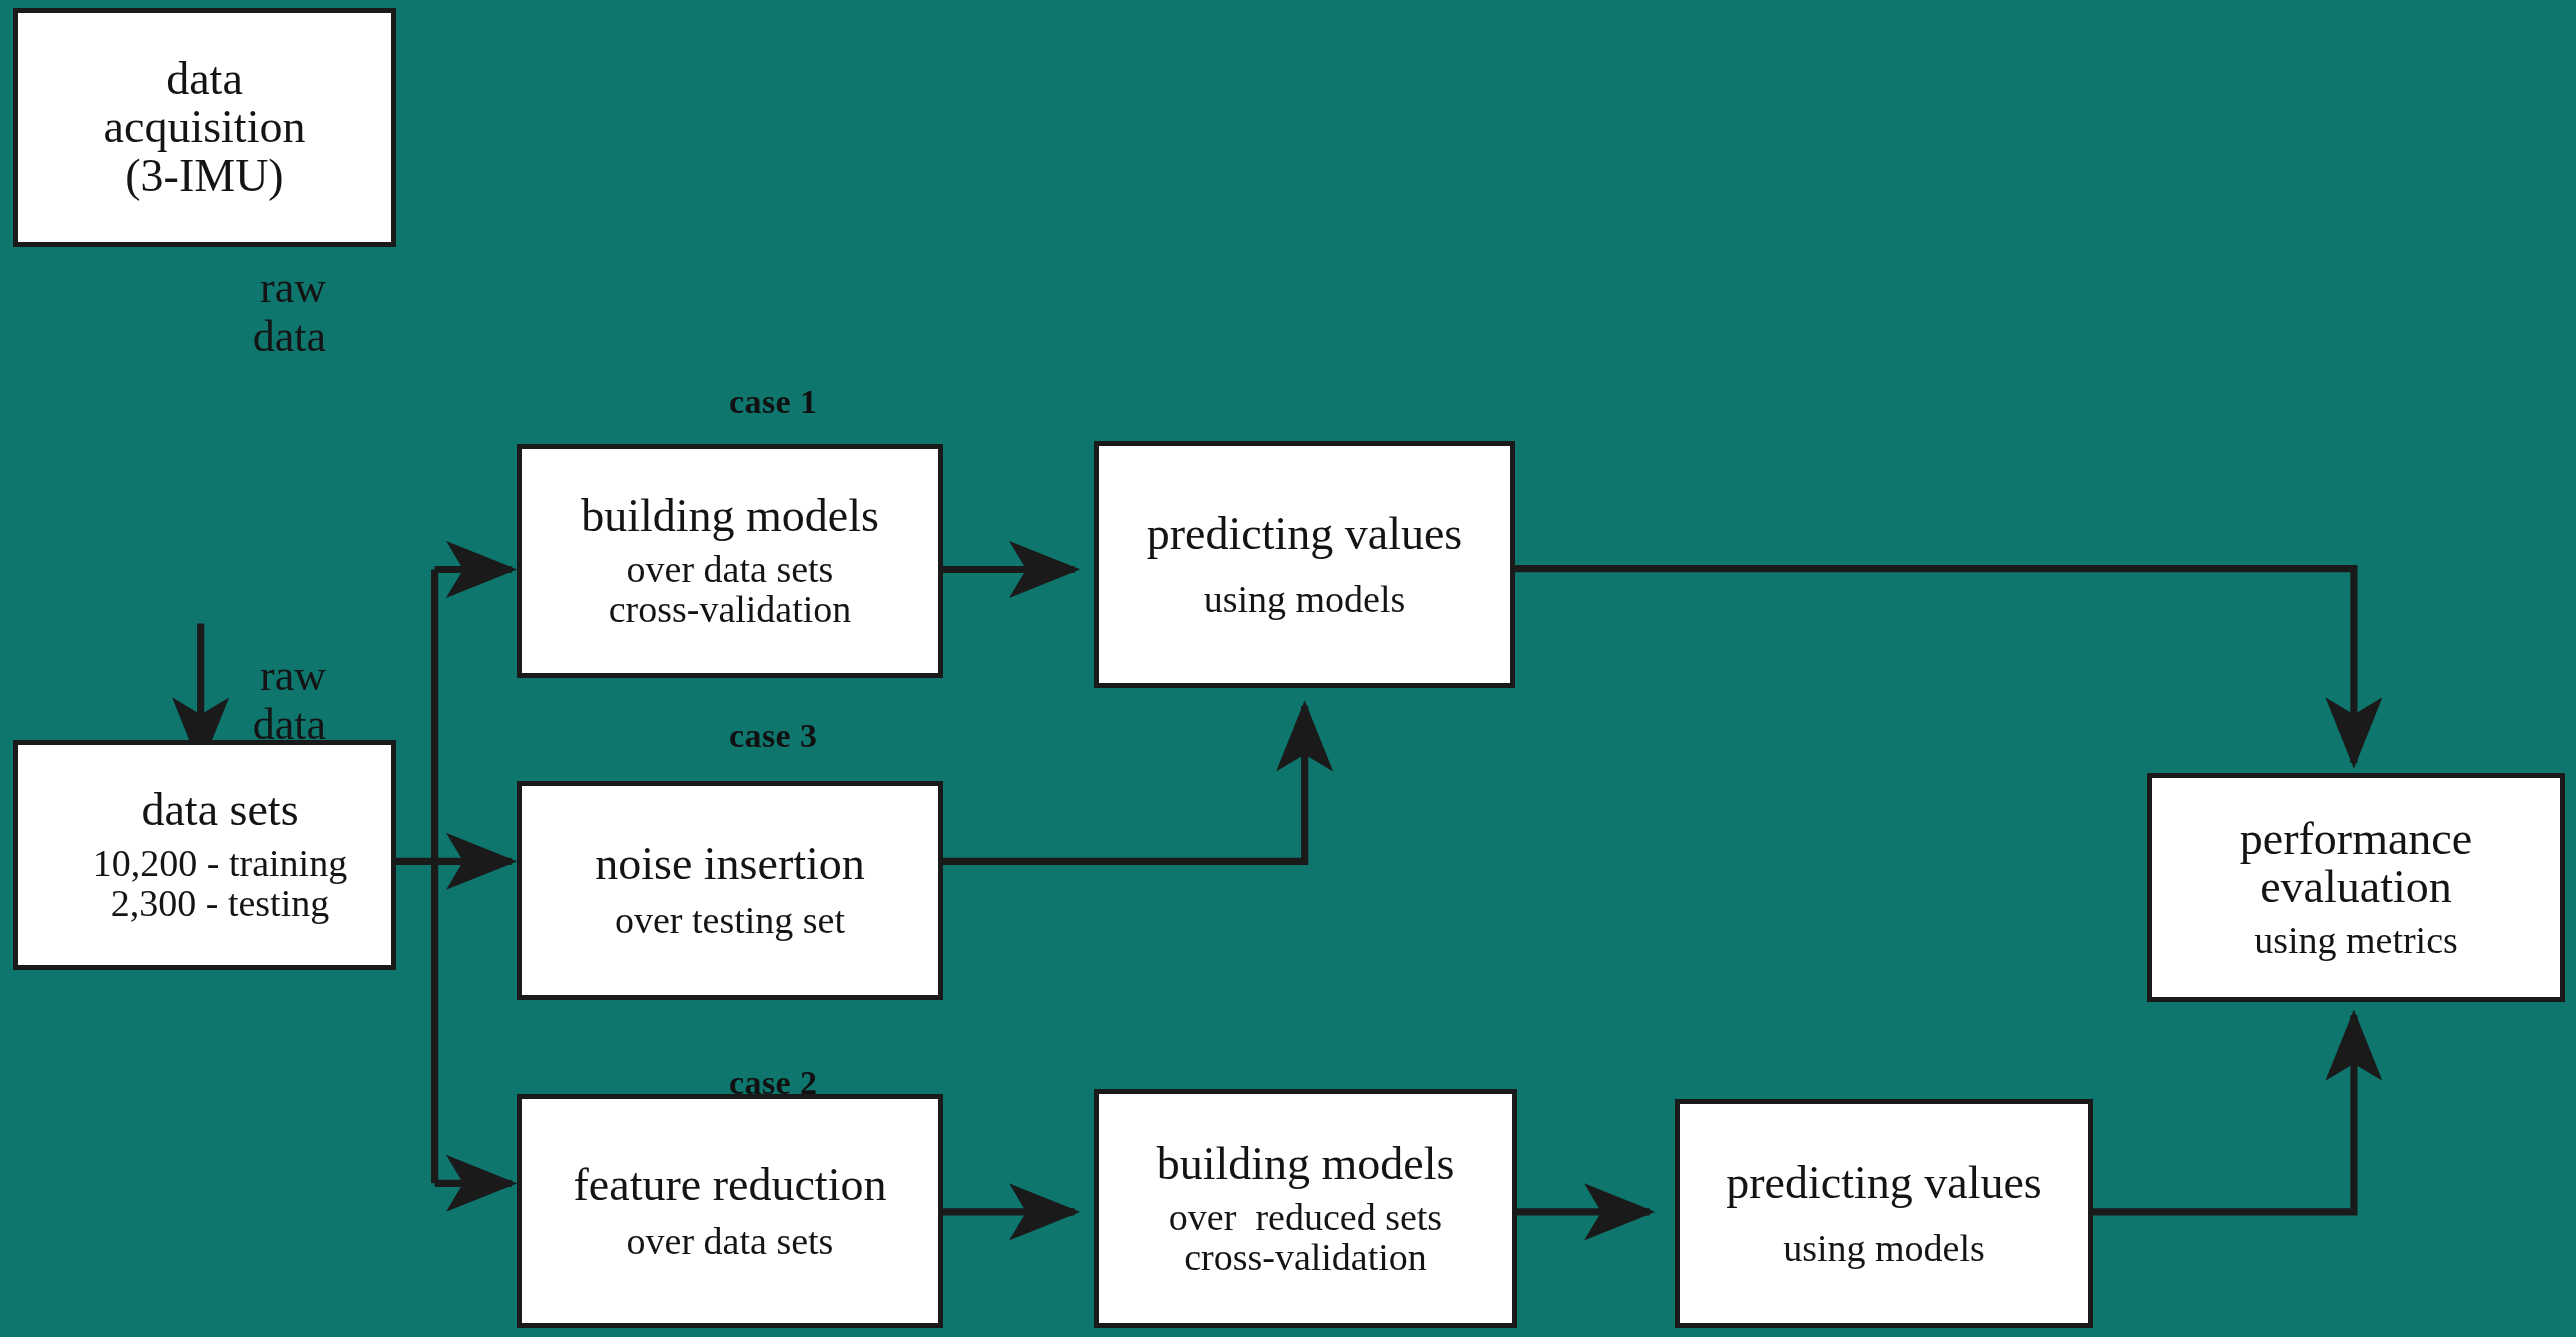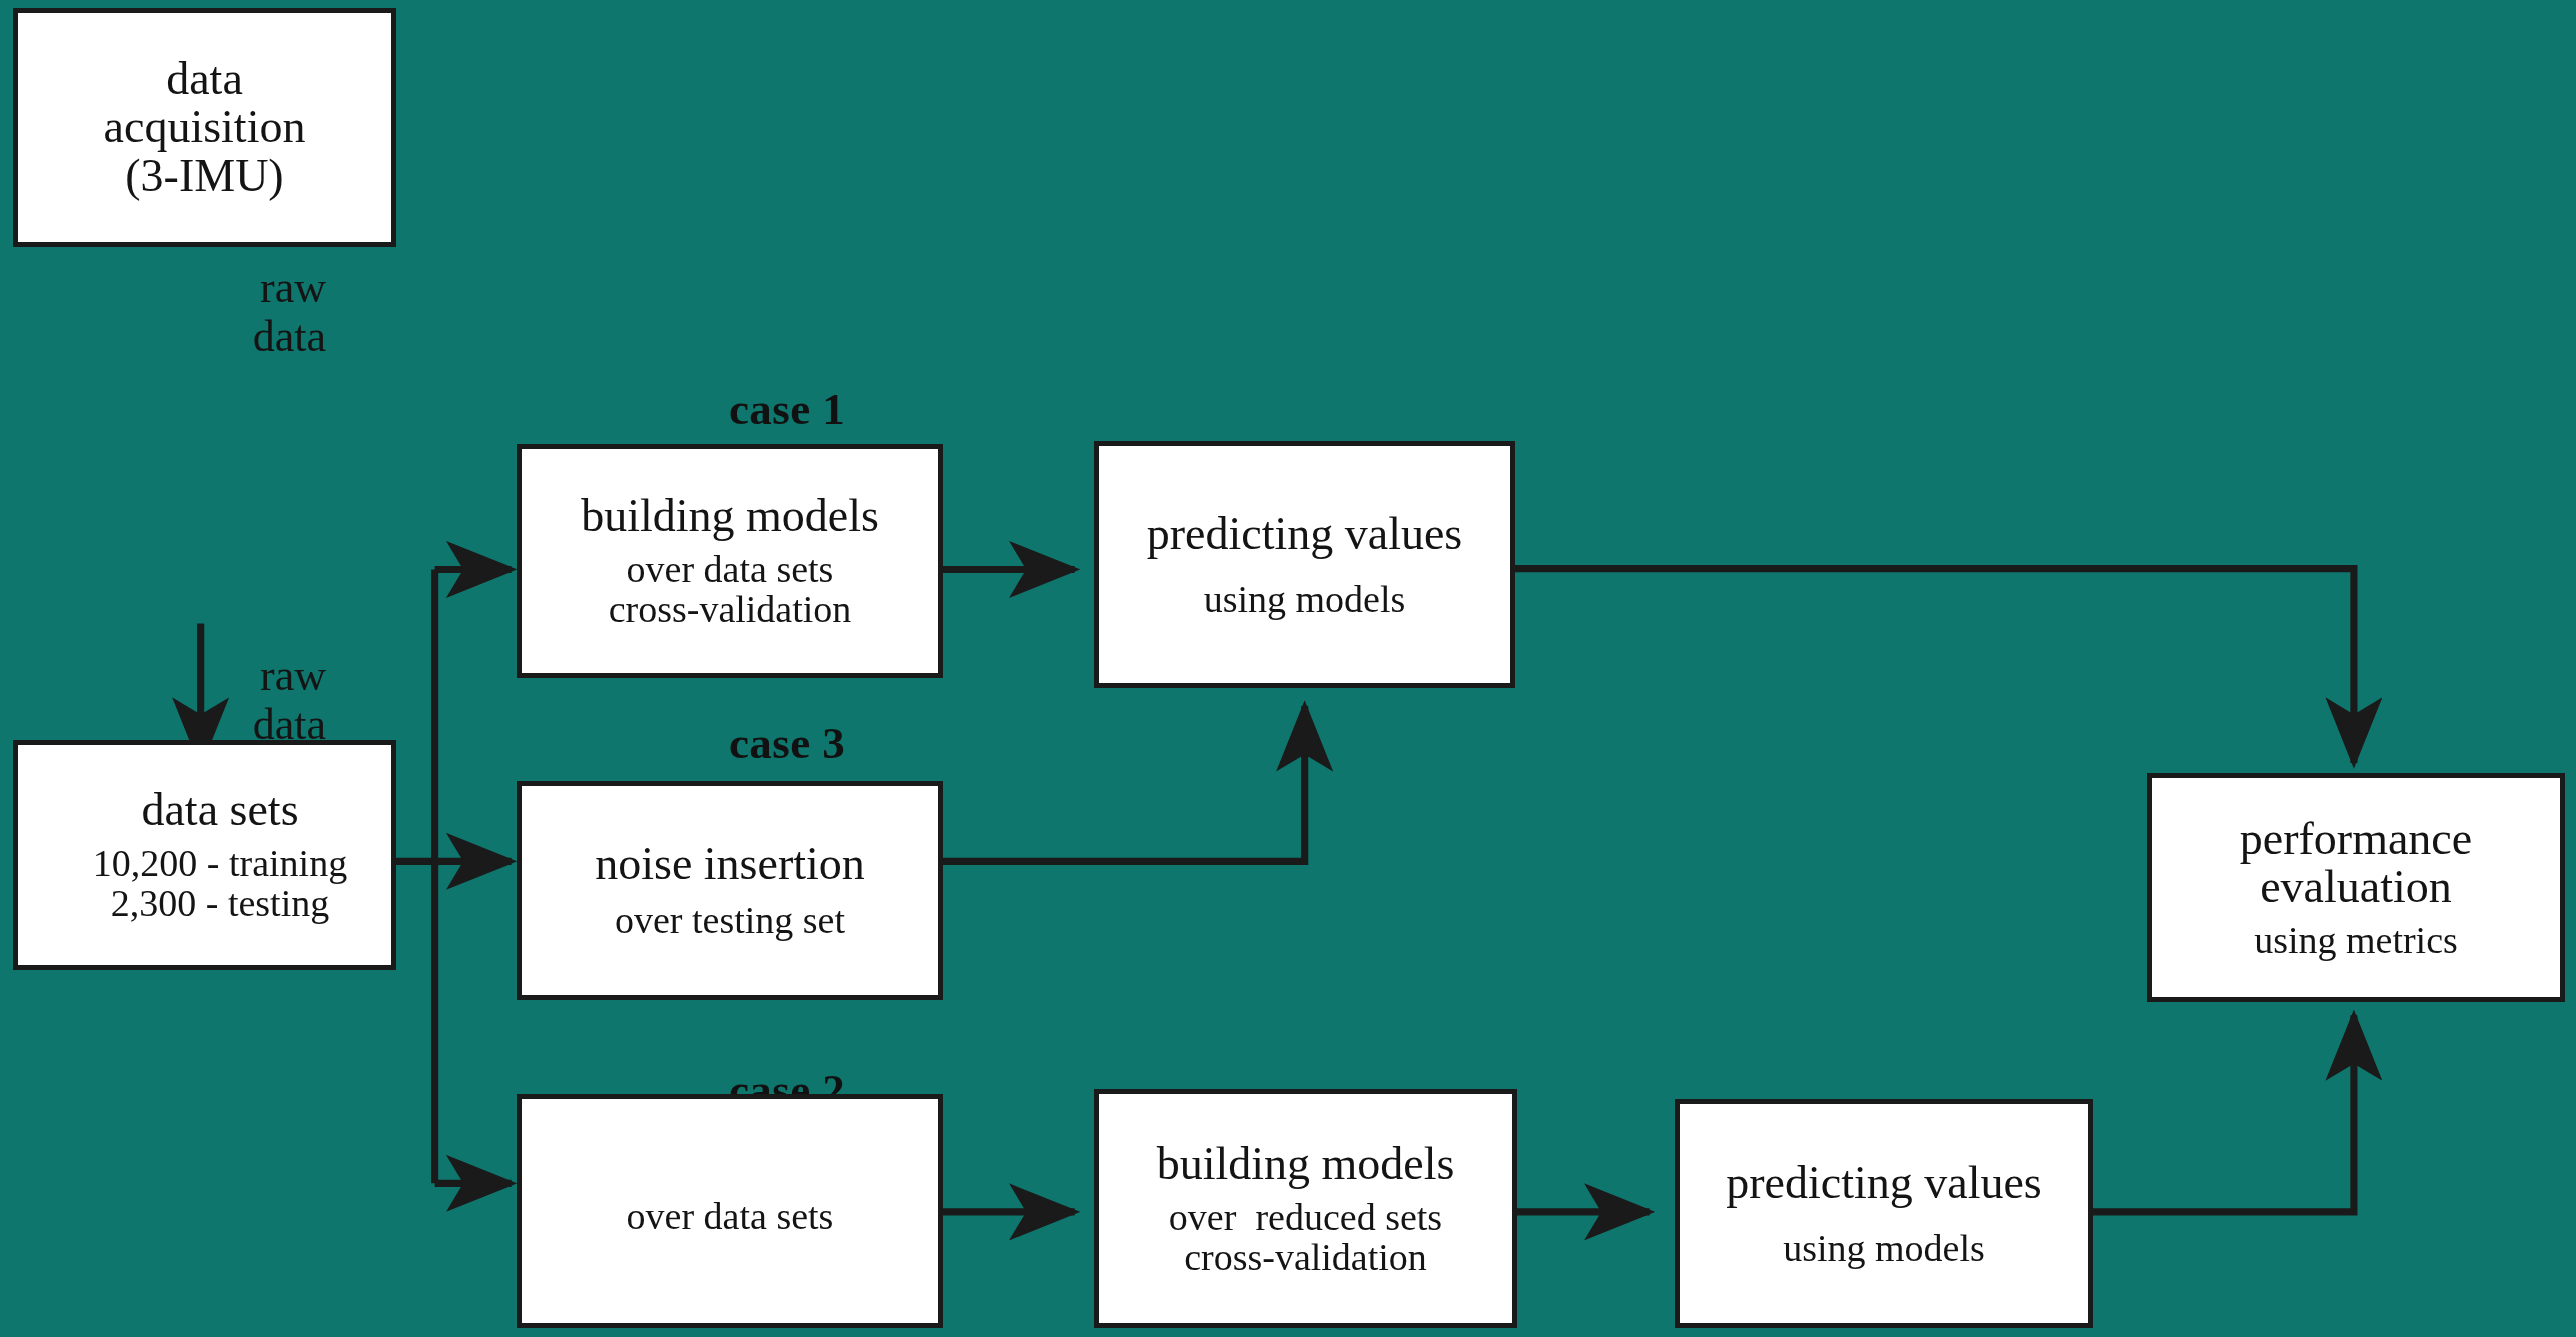--- a/index.html
+++ b/index.html
@@ -38,21 +38,21 @@
     color: #141414;
   }
   .ln-lg { font-size: 46px; display: block; white-space: pre; }
   .ln-sm { font-size: 38px; display: block; white-space: pre; }
   .gap-lg { margin-top: 11px; text-align: right; }
   .gap-md { margin-top: 8px; }
   .gap-xl { margin-top: 20.6px; }
   .case-label {
     position: absolute;
     font-weight: bold;
-    font-size: 45px;
+    font-size: 34px;
     letter-spacing: 0.4px;
     color: #111111;
     white-space: nowrap;
   }
   .edge-label {
     position: absolute;
     font-size: 44px;
     color: #141414;
     text-align: right;
     line-height: 1.12;
@@ -139,20 +139,21 @@
 
   <div class="node" style="left: 2147px; top: 773px; width: 418px; height: 229px; border-width: 5.6px;">
     <span class="ln-lg">performance</span>
     <span class="ln-lg">evaluation</span>
     <span class="ln-sm gap-md">using metrics</span>
   </div>
 
   <div class="case-label" style="left: 729px; top: 1064px;">case 2</div>
 
   <div class="node" style="left: 517px; top: 1094px; width: 426px; height: 234px; border-width: 5.6px;">
+    <span class="ln-lg">feature reduction</span>
     <span class="ln-sm gap-lg">over data sets</span>
   </div>
 
   <div class="node" style="left: 1094px; top: 1089px; width: 423px; height: 239px; border-width: 5.6px;">
     <span class="ln-lg">building models</span>
     <span class="ln-sm gap-md">over  reduced sets</span>
     <span class="ln-sm">cross-validation</span>
   </div>
 
   <div class="node" style="left: 1675px; top: 1099px; width: 418px; height: 229px; border-width: 5.6px;">

